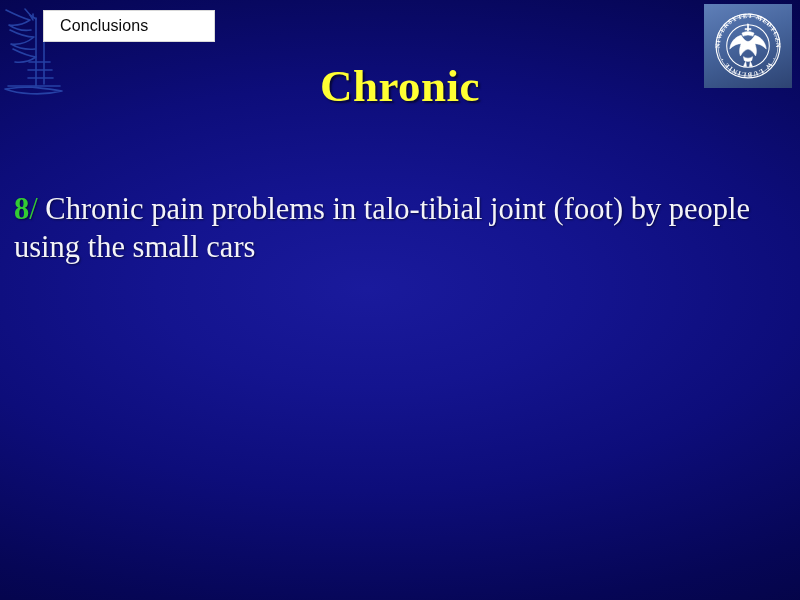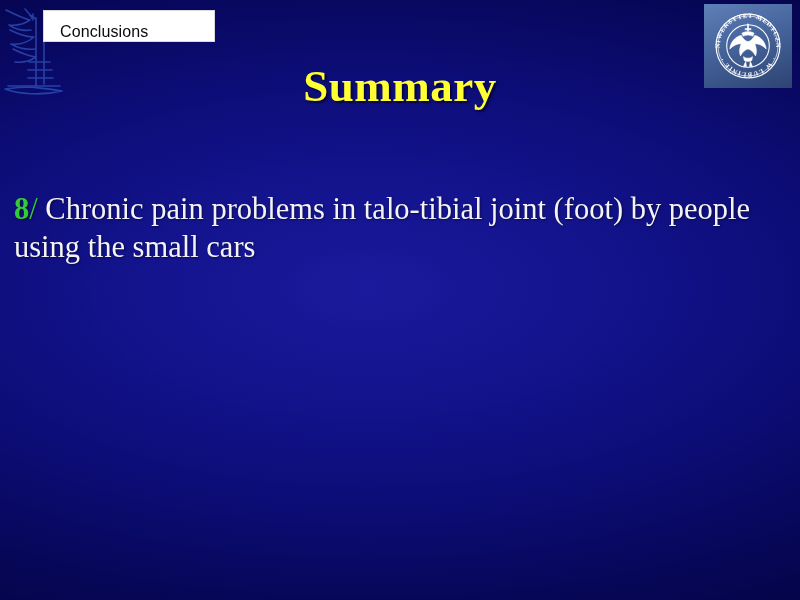--- a/index.html
+++ b/index.html
@@ -39,21 +39,21 @@
   #conclusions-box {
     position: absolute;
     left: 43px;
     top: 10px;
     width: 172px;
     height: 32px;
     background: #ffffff;
     border: 1px solid #d9d9d9;
     box-sizing: border-box;
     display: flex;
-    align-items: flex-end;
+    align-items: center;
   }
   #conclusions-label {
     font-family: "Liberation Sans", "DejaVu Sans", sans-serif;
     font-size: 16px;
     color: #0a0a0a;
     padding-left: 16px;
     letter-spacing: 0.1px;
     white-space: nowrap;
   }
 
@@ -156,21 +156,21 @@
         <path d="M41 36 C33 38 27 45 26 54 C31 49 36 47 41 47 C39 52 38 58 40 63
                  C43 58 46 55 50 54 C54 55 57 58 60 63 C62 58 61 52 59 47
                  C64 47 69 49 74 54 C73 45 67 38 59 36 C56 41 53 44 50 44 C47 44 44 41 41 36 Z"></path>
         <path d="M44 64 q6 4 12 0 l-1 5 q-5 2.5 -10 0 z"></path>
         <path d="M47 70 l-3 7 h4 z"></path>
         <path d="M53 70 l3 7 h-4 z"></path>
       </g>
     </svg>
   </div>
 
-  <div id="slide-title">Summary</div>
+  <div id="slide-title">Chronic</div>
 
   <div id="body-block">
     <p class="para" id="para-point">
       <span class="point-num">8</span><span class="point-slash">/</span><span> Chronic pain problems in talo-tibial joint (foot) by people using the small cars</span>
     </p>
   </div>
 
 </div>
 
 </body></html>

